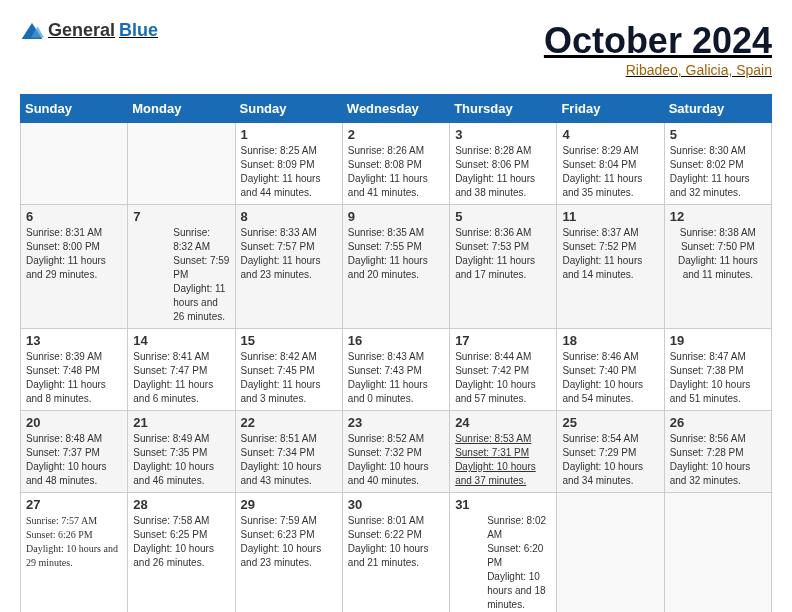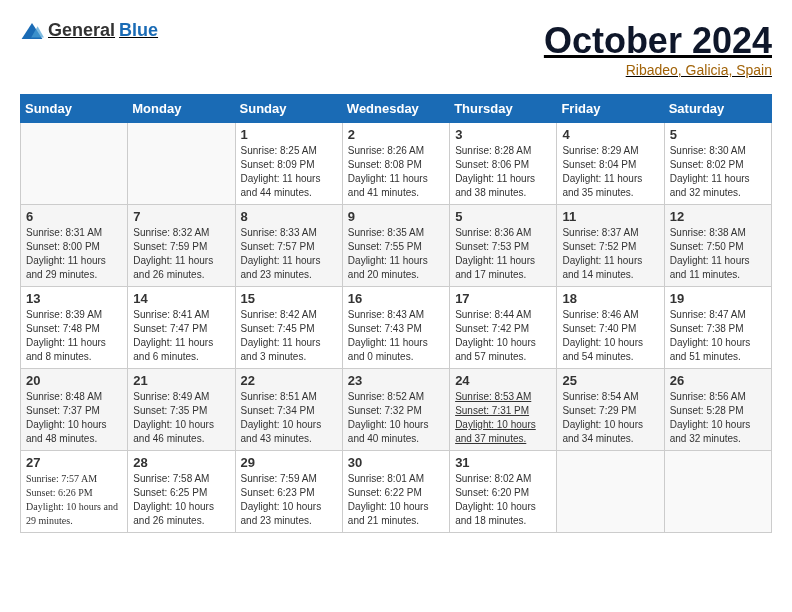--- a/index.html
+++ b/index.html
@@ -158,21 +158,21 @@
       </tr>
       <tr>
         <td>
           <span class="day-num">6</span>
           <div class="cell-content" style="white-space: pre-line;">Sunrise: 8:31 AM
 Sunset: 8:00 PM
 Daylight: 11 hours and 29 minutes.</div>
         </td>
         <td>
           <span class="day-num">7</span>
-          <div class="cell-content" style="white-space: pre-line;">Sunrise: 8:32 AM
+          <div class="cell-content" style="white-space: pre-line; margin-left: 40px;">Sunrise: 8:32 AM
 Sunset: 7:59 PM
 Daylight: 11 hours and 26 minutes.</div>
         </td>
         <td>
           <span class="day-num">8</span>
           <div class="cell-content" style="white-space: pre-line;">Sunrise: 8:33 AM
 Sunset: 7:57 PM
 Daylight: 11 hours and 23 minutes.</div>
         </td>
         <td>
@@ -188,21 +188,21 @@
 Daylight: 11 hours and 17 minutes.</div>
         </td>
         <td>
           <span class="day-num">11</span>
           <div class="cell-content" style="white-space: pre-line;">Sunrise: 8:37 AM
 Sunset: 7:52 PM
 Daylight: 11 hours and 14 minutes.</div>
         </td>
         <td>
           <span class="day-num">12</span>
-          <div class="cell-content" style="white-space: pre-line;">Sunrise: 8:38 AM
+          <div class="cell-content" style="white-space: pre-line; text-align: center;">Sunrise: 8:38 AM
 Sunset: 7:50 PM
 Daylight: 11 hours and 11 minutes.</div>
         </td>
       </tr>
       <tr>
         <td>
           <span class="day-num">13</span>
           <div class="cell-content" style="white-space: pre-line;">Sunrise: 8:39 AM
 Sunset: 7:48 PM
 Daylight: 11 hours and 8 minutes.</div>
@@ -277,21 +277,21 @@
         </td>
         <td>
           <span class="day-num">25</span>
           <div class="cell-content" style="white-space: pre-line;">Sunrise: 8:54 AM
 Sunset: 7:29 PM
 Daylight: 10 hours and 34 minutes.</div>
         </td>
         <td>
           <span class="day-num">26</span>
           <div class="cell-content" style="white-space: pre-line;">Sunrise: 8:56 AM
-Sunset: 5:28 PM
+Sunset: 7:28 PM
 Daylight: 10 hours and 32 minutes.</div>
         </td>
       </tr>
       <tr>
         <td>
           <span class="day-num">27</span>
           <div class="cell-content" style="white-space: pre-line; font-family: Liberation Serif, serif;">Sunrise: 7:57 AM
 Sunset: 6:26 PM
 Daylight: 10 hours and 29 minutes.</div>
         </td>
@@ -308,21 +308,21 @@
 Daylight: 10 hours and 23 minutes.</div>
         </td>
         <td>
           <span class="day-num">30</span>
           <div class="cell-content" style="white-space: pre-line;">Sunrise: 8:01 AM
 Sunset: 6:22 PM
 Daylight: 10 hours and 21 minutes.</div>
         </td>
         <td>
           <span class="day-num">31</span>
-          <div class="cell-content" style="white-space: pre-line;">Sunrise: 8:02 AM
+          <div class="cell-content" style="white-space: pre-line; margin-left: 32px;">Sunrise: 8:02 AM
 Sunset: 6:20 PM
 Daylight: 10 hours and 18 minutes.</div>
         </td>
         <td class="empty-cell"></td>
         <td class="empty-cell"></td>
       </tr>
     </tbody>
 </table>
 
 </body></html>

